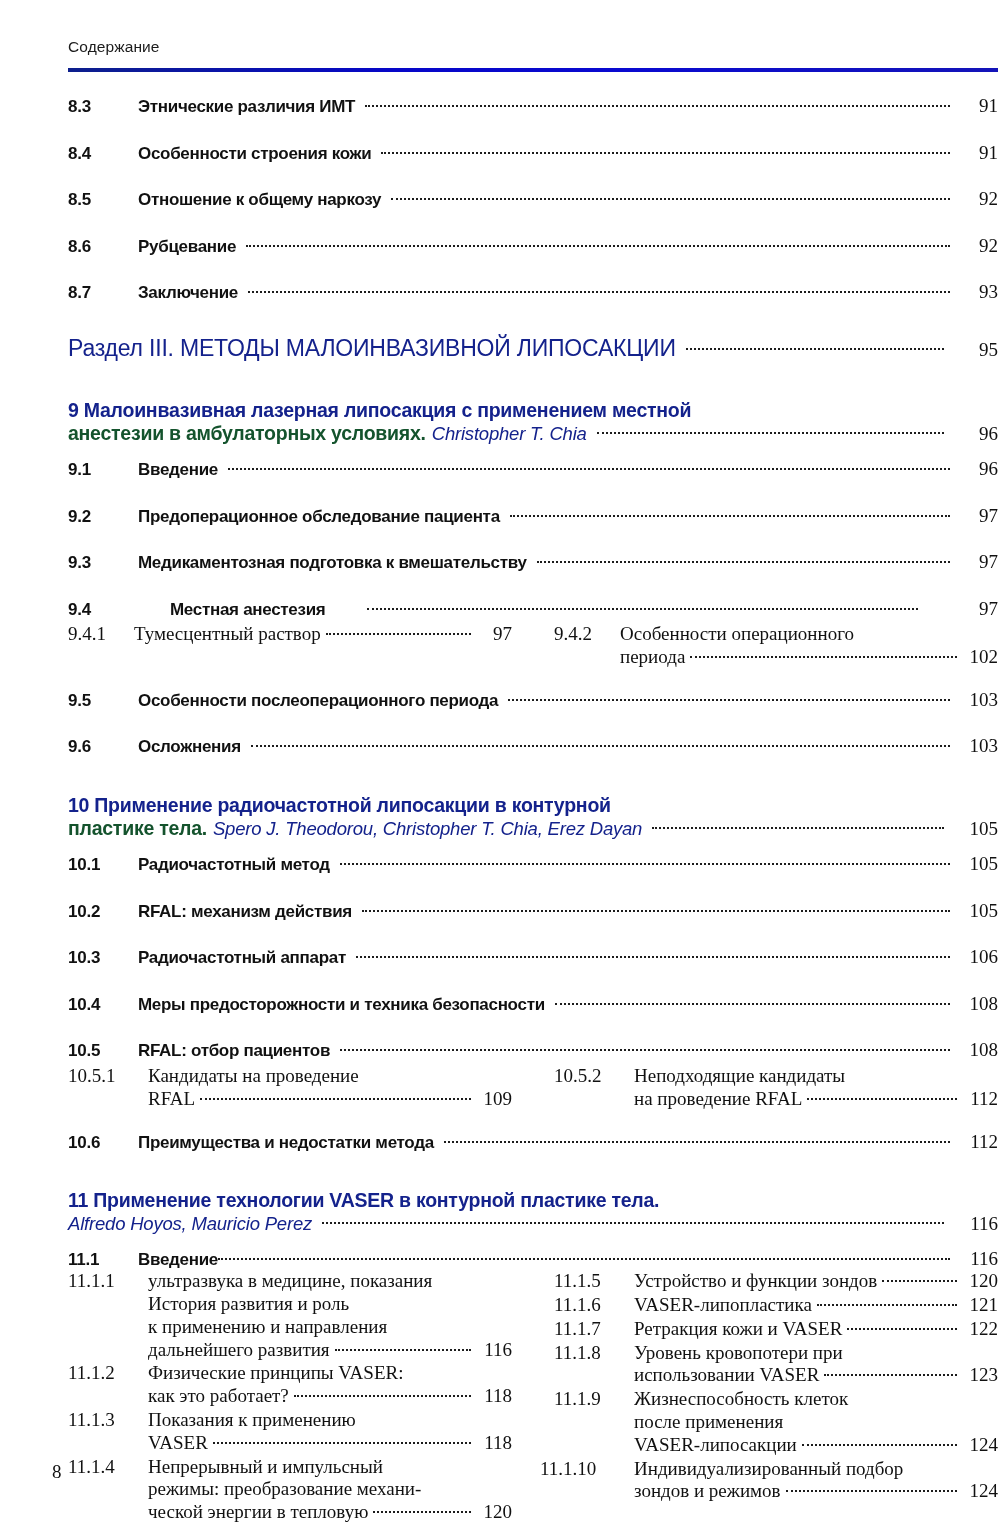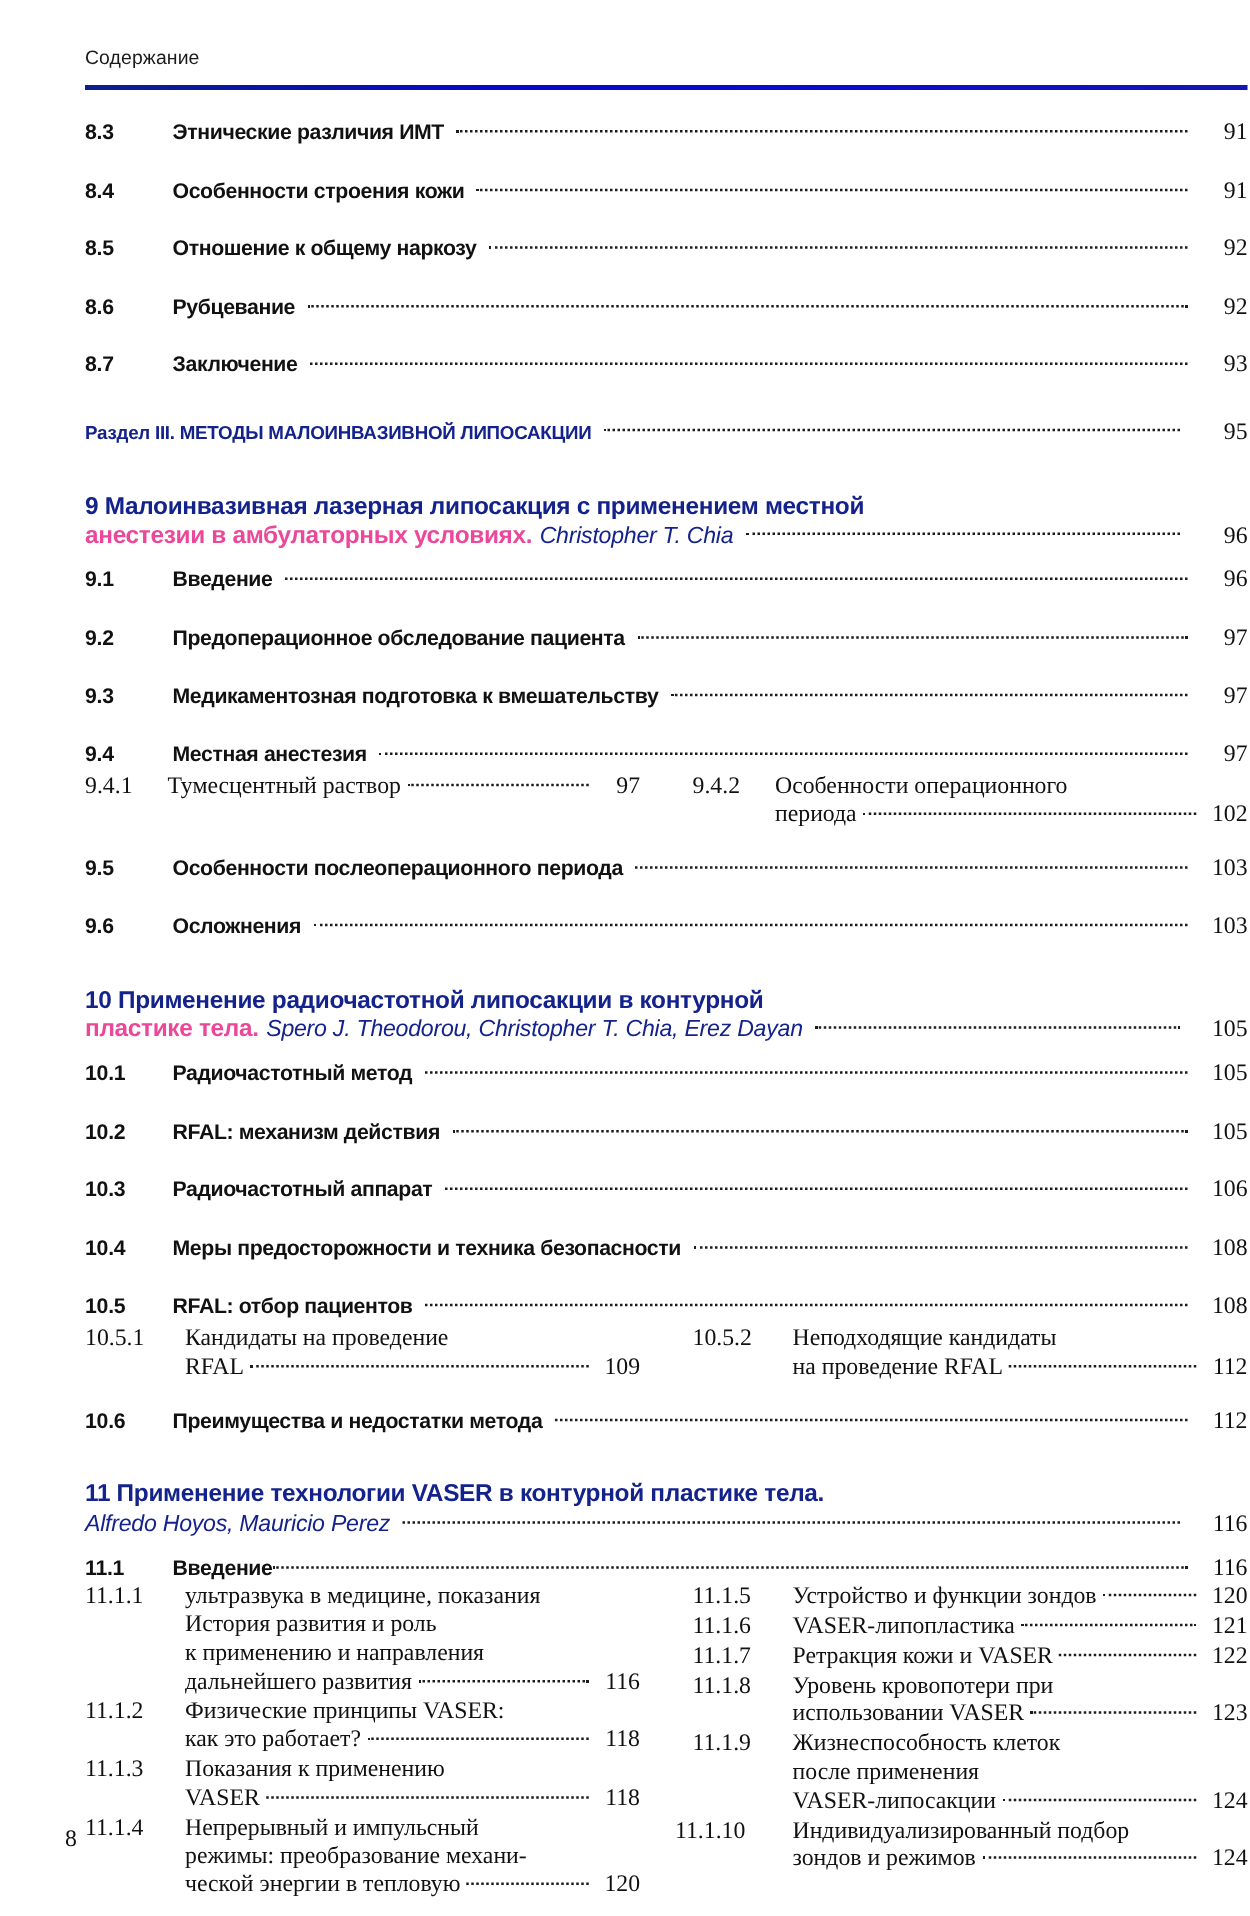--- a/index.html
+++ b/index.html
@@ -99,22 +99,22 @@
   .part-head {
     display: flex;
     align-items: baseline;
     width: 930px;
     margin-left: 68px;
     margin-top: 32px;
     margin-bottom: 22px;
   }
   .part-head .ptext {
     font-family: "Liberation Sans", sans-serif;
-    font-weight: bold;
-    font-size: 15px;
+    font-weight: normal;
+    font-size: 23px;
     color: #14228c;
     white-space: nowrap;
     letter-spacing: -0.2px;
   }
   .part-head .leader {
     flex: 1 1 auto;
     border-bottom: 2.5px dotted #1c1c1c;
     transform: translateY(-6px);
     margin: 0 10px;
     height: 0;
@@ -144,21 +144,21 @@
     letter-spacing: -0.25px;
   }
   .chapter .ch-l2row {
     display: flex;
     align-items: baseline;
   }
   .chapter .ch-l2 {
     font-family: "Liberation Sans", sans-serif;
     font-weight: bold;
     font-size: 19.5px;
-    color: #ec4899;
+    color: #14532d;
     white-space: nowrap;
     letter-spacing: -0.25px;
   }
   .chapter .ch-auth {
     font-family: "Liberation Sans", sans-serif;
     font-style: italic;
     font-weight: normal;
     font-size: 18.5px;
     color: #14228c;
     white-space: nowrap;
@@ -313,21 +313,21 @@
       <span class="label">Предоперационное обследование пациента</span>
       <span class="leader"></span>
       <span class="pg">97</span>
     </div>
     <div class="entry lvl1">
       <span class="num">9.3</span>
       <span class="label">Медикаментозная подготовка к вмешательству</span>
       <span class="leader"></span>
       <span class="pg">97</span>
     </div>
-    <div class="entry" style="margin-bottom:4px;">
+    <div class="entry" style="margin-bottom:4px;gap:32px;">
       <span class="num">9.4</span>
       <span class="label">Местная анестезия</span>
       <span class="leader"></span>
       <span class="pg">97</span>
     </div>
 
     <div class="subgrid">
       <div class="subcol">
         <div class="subentry">
           <span class="snum">9.4.1</span>

